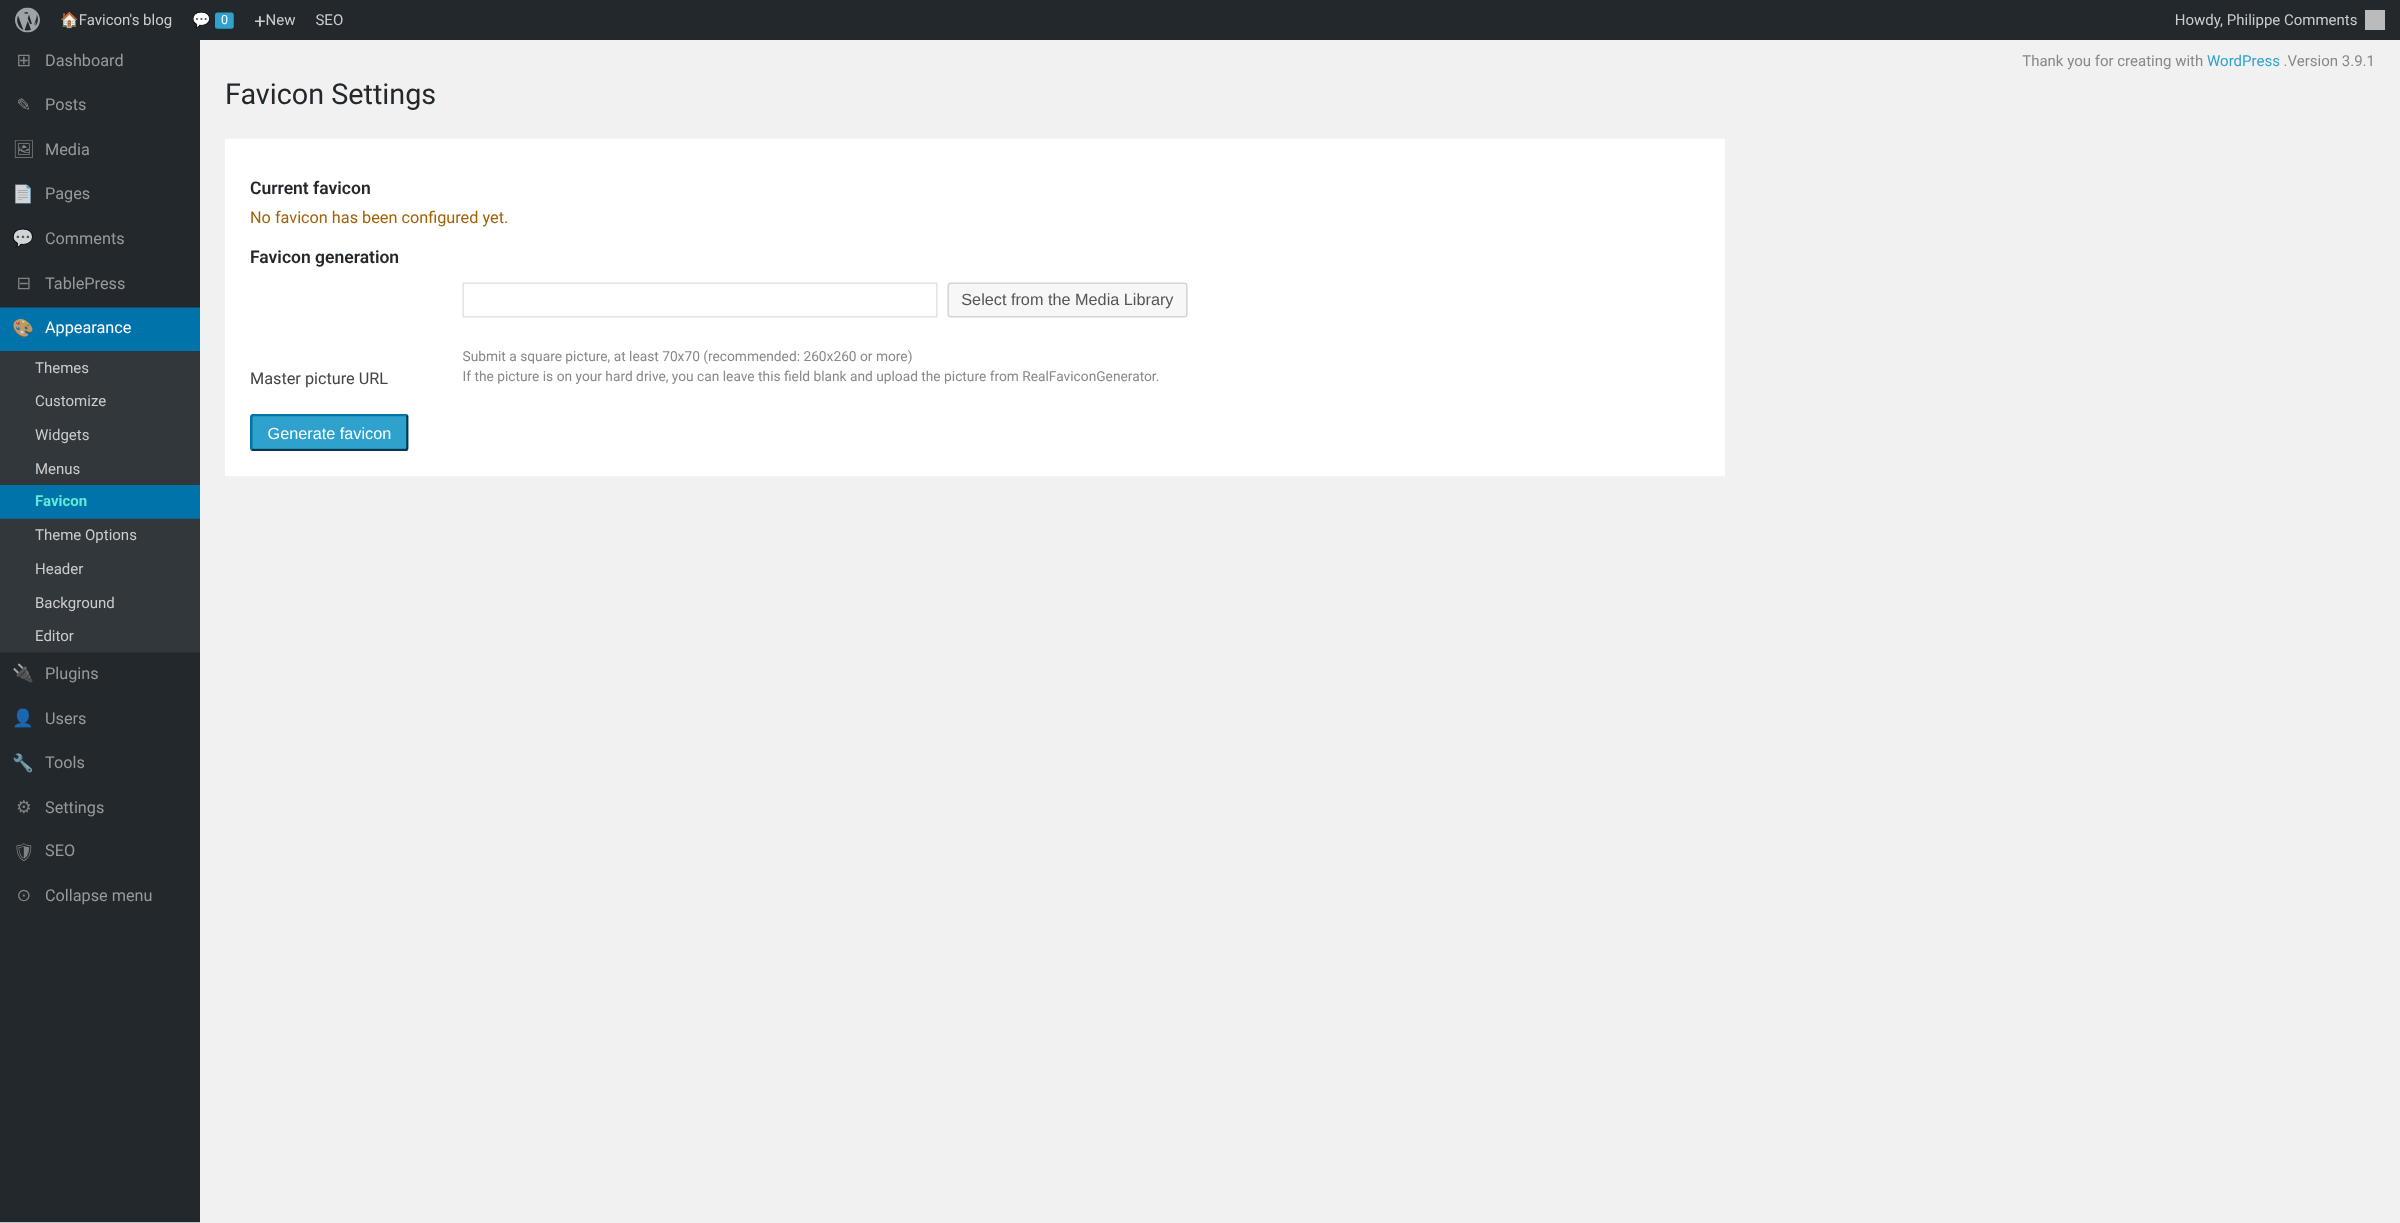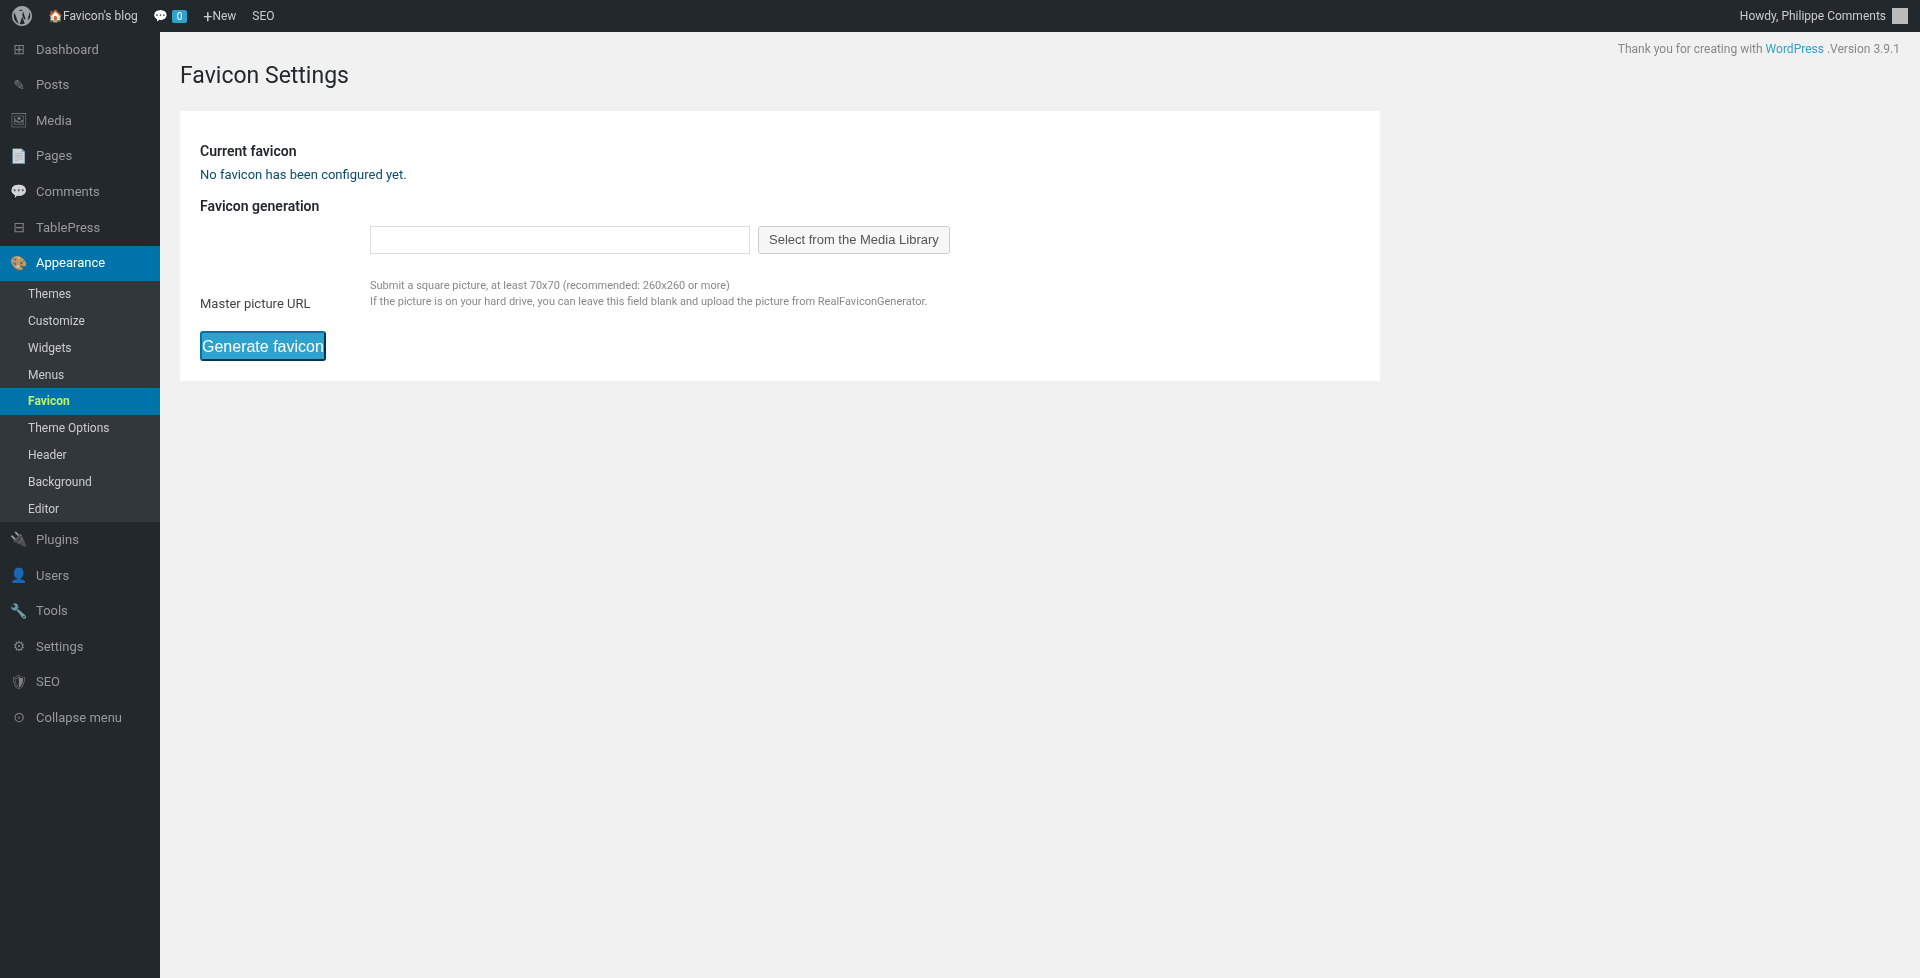--- a/index.html
+++ b/index.html
@@ -64,22 +64,22 @@
     .button {
       display: inline-block; cursor: pointer;
       height: 28px; line-height: 26px;
       padding: 0 10px; font-size: 13px;
       border: 1px solid #ccc; background: #f7f7f7;
       color: #555; border-radius: 3px; text-decoration: none;
     }
 
     .button-primary {
       background: #2ea2cc; border-color: #0074a2; color: #fff;
-      height: 30px; line-height: 28px; padding: 0 0;
-      font-size: 16px; border-radius: 3px; cursor: pointer;
+      height: 30px; line-height: 28px; padding: 0 12px;
+      font-size: 13px; border-radius: 3px; cursor: pointer;
       display: inline-block;
     }
 
     .field-row { display: flex; align-items: flex-end; gap: 10px; margin-bottom: 8px; }
     .field-label { width: 160px; flex-shrink: 0; font-size: 13px; color: #444; padding-top: 5px; }
     .field-controls { display: flex; flex-direction: column; gap: 4px; }
     .input-row { display: flex; gap: 8px; align-items: center; }
 
     .hint-text { color: #888; font-size: 11px; line-height: 1.5; margin-top: 20px; }
 
@@ -189,21 +189,21 @@
             <a>
               <span>Widgets</span>
             </a>
           </li>
           <li>
             <a>
               <span>Menus</span>
             </a>
           </li>
           <li class="current">
-            <a style="color:#bef264; font-weight:700;">
+            <a style="color:#5eead4; font-weight:700;">
               <span>Favicon</span>
             </a>
           </li>
           <li>
             <a>
               <span>Theme Options</span>
             </a>
           </li>
           <li>
             <a>
@@ -265,21 +265,21 @@
   <div class="main-content">
     <div id="wpcontent">
       <div id="wpbody-content">
         <div class="wrap">
 
           <h1>Favicon Settings</h1>
 
           <div class="content-area">
 
             <h2>Current favicon</h2>
-            <p style="color:#0c4a6e; font-size:13px; margin-bottom:16px;">No favicon has been configured yet.</p>
+            <p style="color:#a16207; font-size:13px; margin-bottom:16px;">No favicon has been configured yet.</p>
 
             <h2>Favicon generation</h2>
 
             <div style="margin-top: 12px;">
               <div class="field-row">
                 <div class="field-label">Master picture URL</div>
                 <div class="field-controls">
                   <div class="input-row">
                     <input type="text" class="regular-text" placeholder="" style="">
                     <button class="button">

